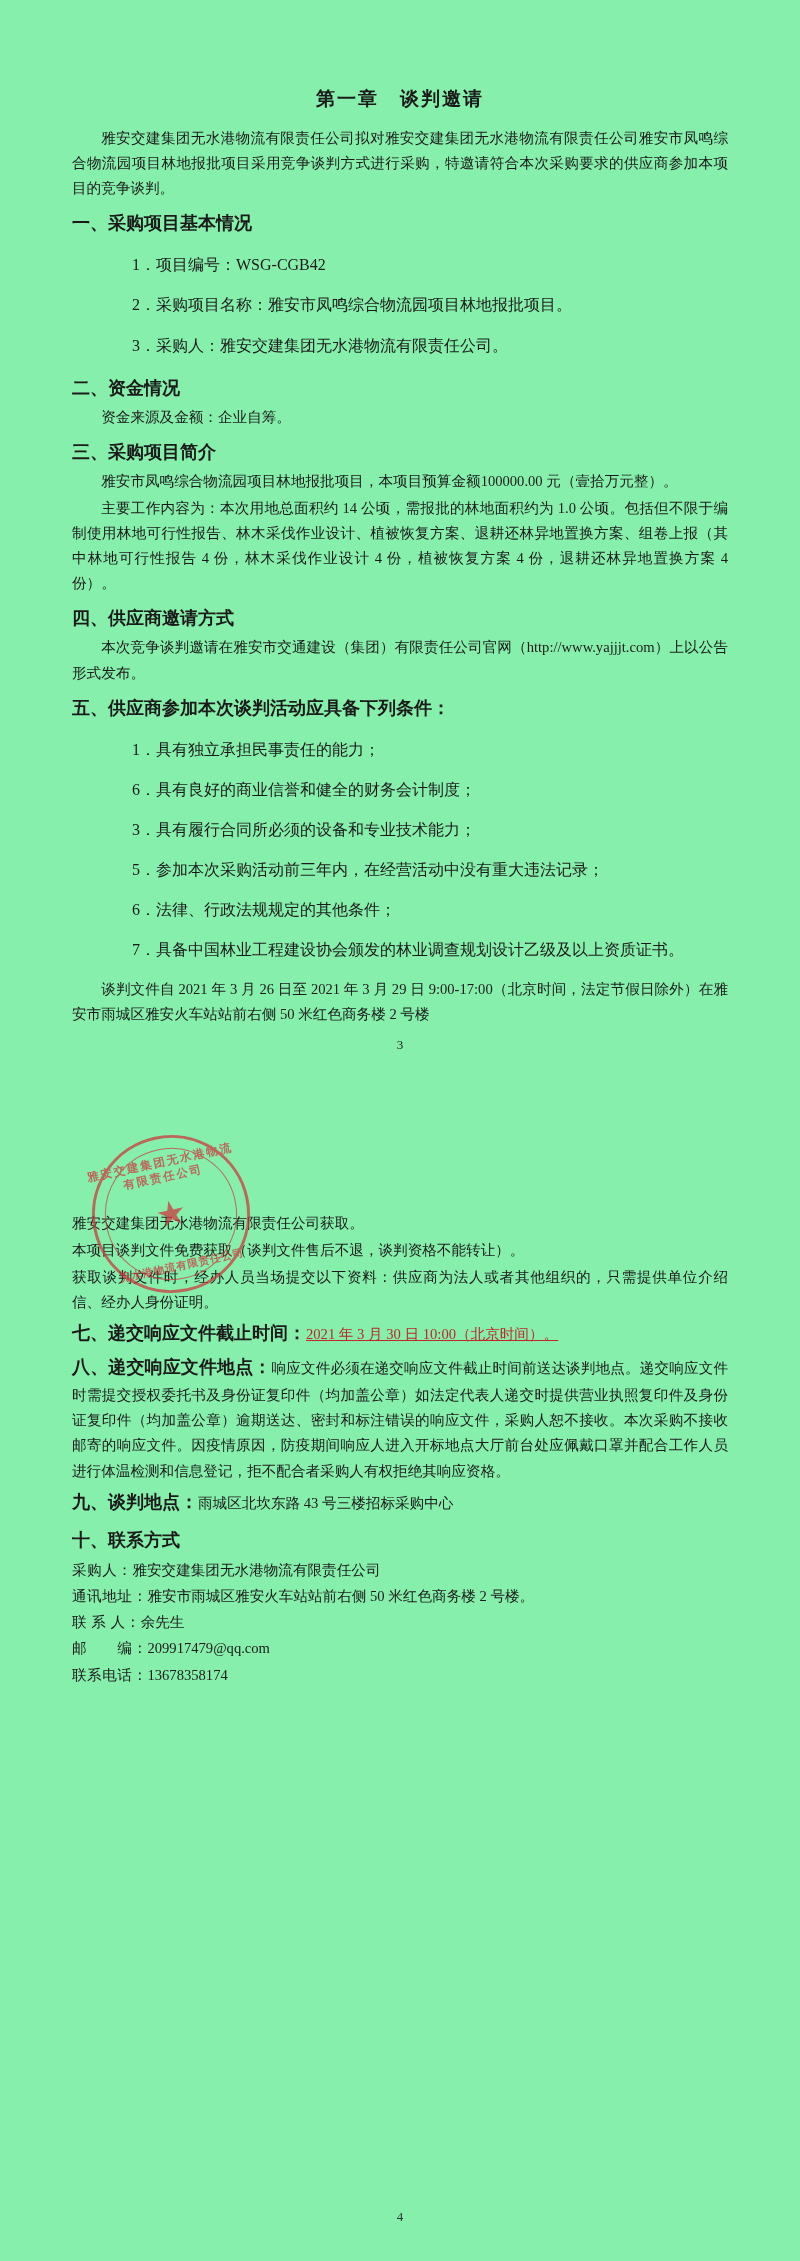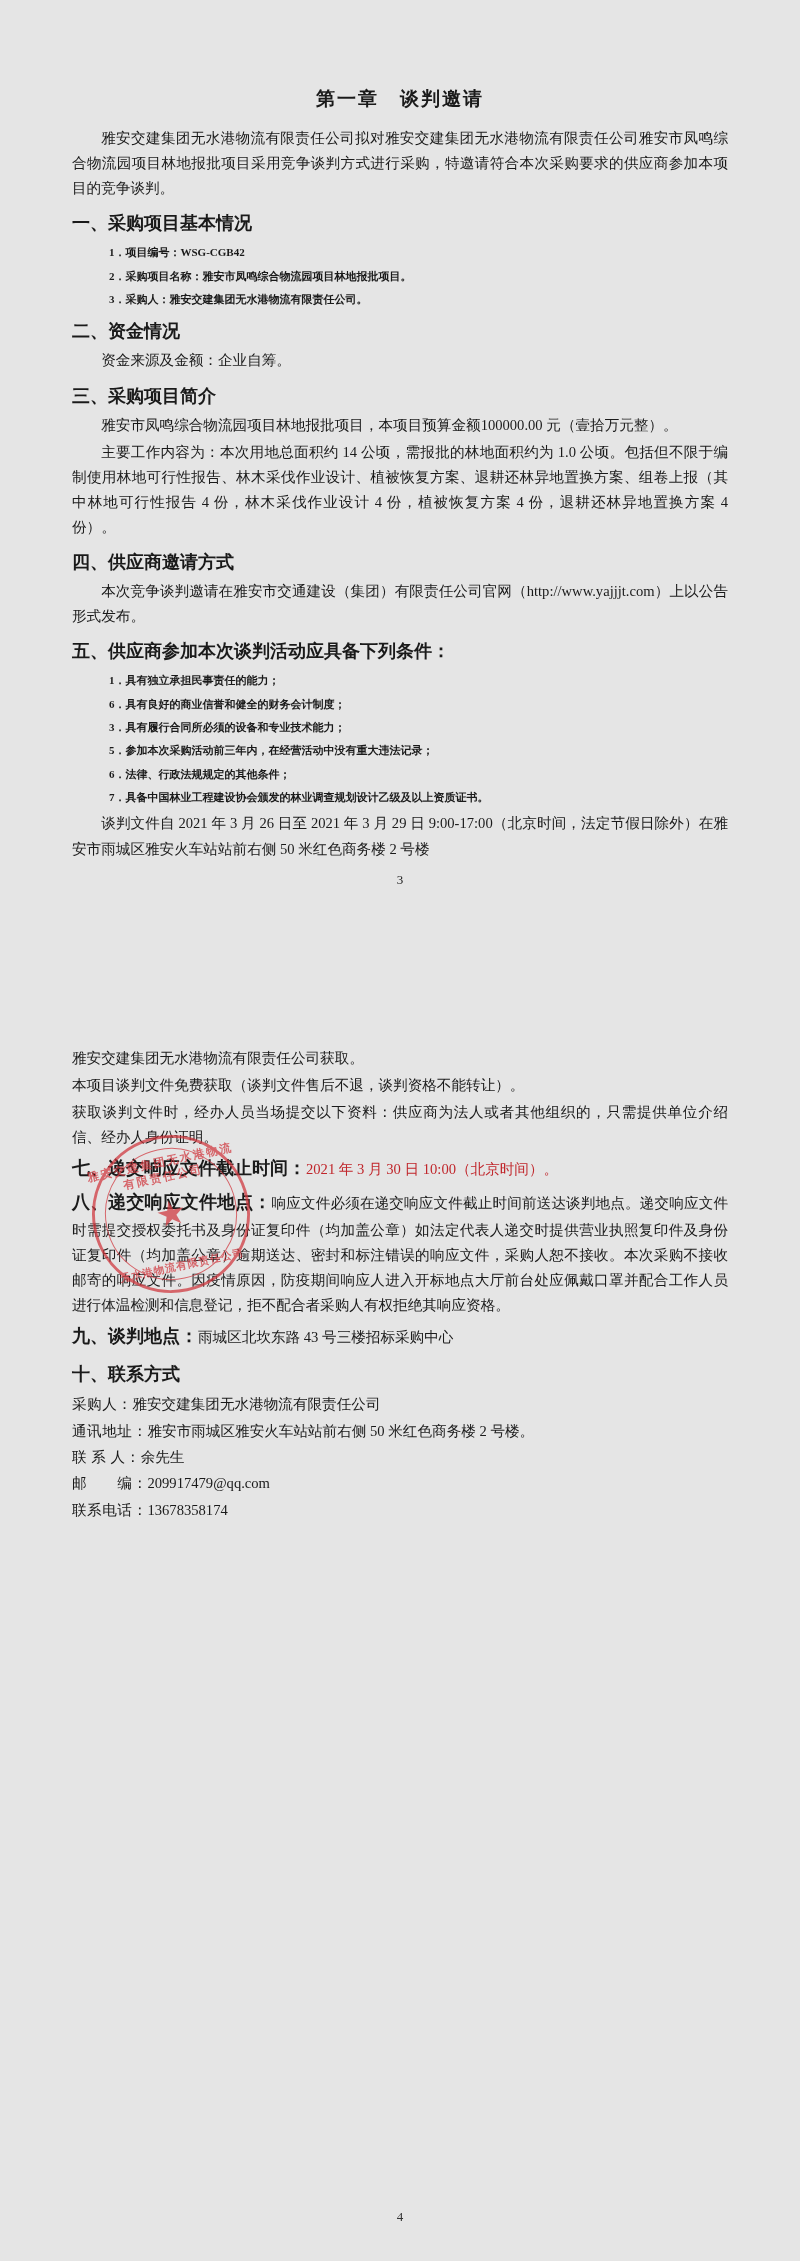--- a/index.html
+++ b/index.html
@@ -9,21 +9,21 @@
   }
   body {
     width: 800px;
     font-family: "Liberation Serif", "DejaVu Serif", serif;
     color: #1a1a1a;
   }
   .page {
     position: relative;
     width: 800px;
     min-height: 2261px;
-    background: #e5e5e5;
+    background: #86efac;
     box-sizing: border-box;
     padding: 86px 72px 40px 72px;
   }
   .doc-title {
     text-align: center;
     font-size: 19px;
     font-weight: bold;
     letter-spacing: 2px;
     margin: 0 0 14px 0;
   }
@@ -38,31 +38,31 @@
     text-indent: 0;
   }
   .section-head {
     font-size: 18px;
     font-weight: bold;
     line-height: 1.78;
     margin: 6px 0 1px 0;
     text-indent: 0;
   }
   .list-item {
-    font-size: 11px;
+    font-size: 16px;
     line-height: 1.76;
-    margin: 4px;
+    margin: 12px;
     text-indent: 2em;
-    font-weight: bold;
   }
   .list-item-deep {
     text-indent: 3em;
   }
   .inline-red {
     color: #c0262b;
+    text-decoration: underline;
   }
   .page-num {
     text-align: center;
     font-size: 13px;
     margin-top: 10px;
   }
   .pagebreak-gap {
     height: 158px;
   }
   .label-line {

